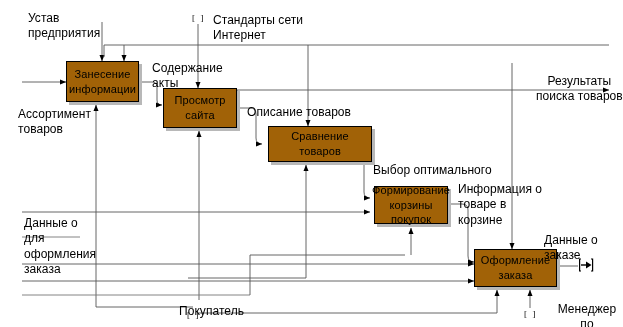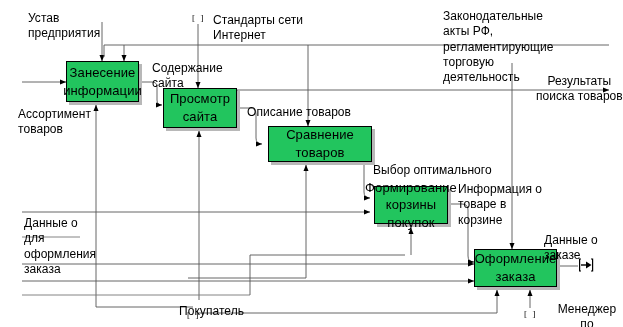--- a/index.html
+++ b/index.html
@@ -19,26 +19,26 @@
     position: absolute;
     left: 0;
     top: 0;
     width: 623px;
     height: 327px;
   }
   .node {
     position: absolute;
     box-sizing: border-box;
     border: 1.4px solid #000000;
-    background: #22c55e;
+    background: #a16207;
     display: flex;
     align-items: center;
     justify-content: center;
     text-align: center;
-    font-size: 13px;
+    font-size: 11px;
     line-height: 1.35;
     color: #000000;
     letter-spacing: 0.1px;
     box-shadow: 3px 3px 0 0 #b8b8b8;
     z-index: 3;
   }
   .node span { display: block; padding: 0 3px; }
   .label {
     position: absolute;
     font-size: 12px;
@@ -159,31 +159,26 @@
 
   <div class="label" style="left:28px; top:11px;">Устав
 предприятия</div>
 
   <div class="label" style="left:18px; top:59px;margin-top:48px;">Ассортимент
 товаров</div>
 
   <div class="label" style="left:213px; top:13px;">Стандарты сети
 Интернет</div>
 
-  <div class="label" style="left:443px; top:9px; width:70px;">Законодательные
-акты РФ,
-регламентирующие
-торговую
-деятельность</div>
 
   <div class="label" style="left:536px; top:74px;text-align:center;">Результаты
 поиска товаров</div>
 
   <div class="label" style="left:152px; top:61px;">Содержание
-сайта</div>
+акты</div>
 
   <div class="label" style="left:247px; top:105px;">Описание товаров</div>
 
   <div class="label" style="left:373px; top:163px;">Выбор оптимального</div>
 
   <div class="label" style="left:458px; top:182px;">Информация о
 товаре в
 корзине</div>
 
   <div class="label" style="left:24px; top:216px;">Данные о

